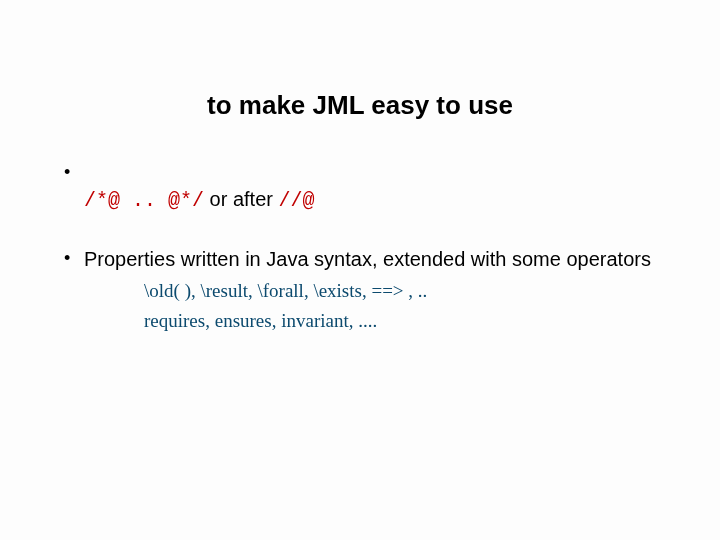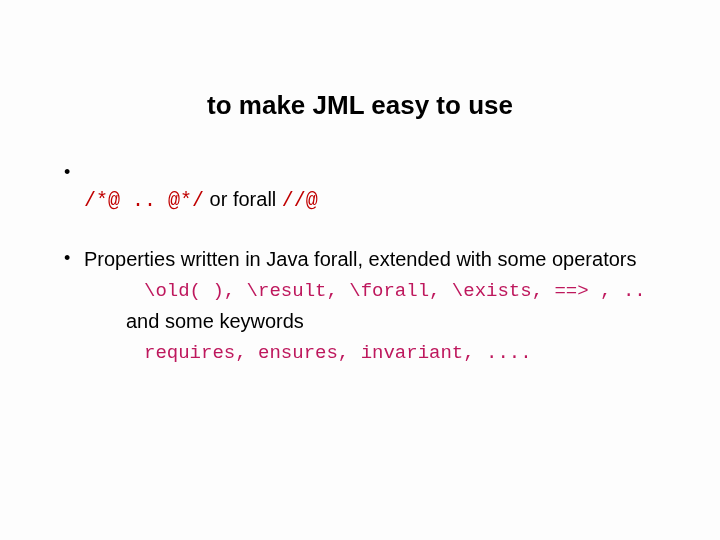--- a/index.html
+++ b/index.html
@@ -42,22 +42,22 @@
       left: 14px;
       top: 0;
       font-size: 18px;
       color: #000;
     }
     .code {
       font-family: "Courier New", Courier, monospace;
       color: #c00000;
     }
     .sub-code {
-      font-family: Liberation Mono, monospace;
-      color: #be185d;
+      font-family: Liberation Serif, serif;
+      color: #0c4a6e;
       font-size: 19px;
       padding-left: 60px;
       margin-top: 6px;
       margin-bottom: 6px;
     }
     .after-sub {
       font-size: 20px;
       padding-left: 42px;
       margin-top: 4px;
     }
@@ -65,25 +65,24 @@
 </head>
 <body>
 
 <div class="slide">
   <div class="title">to make JML easy to use</div>
 
   <ul class="main">
 
     <li>
       <br>
-      <span class="code">/*@ .. @*/</span><span> or forall </span><span class="code">//@</span>
+      <span class="code">/*@ .. @*/</span><span> or after </span><span class="code">//@</span>
     </li>
 
 
     <li>
-      <span>Properties written in Java forall, extended with some operators</span>
+      <span>Properties written in Java syntax, extended with some operators</span>
       <div class="sub-code">\old( ), \result, \forall, \exists, ==&gt; , ..</div>
-      <div class="after-sub">and some keywords</div>
       <div class="sub-code">requires, ensures, invariant, ....</div>
     </li>
 
   </ul>
 </div>
 
 </body></html>

